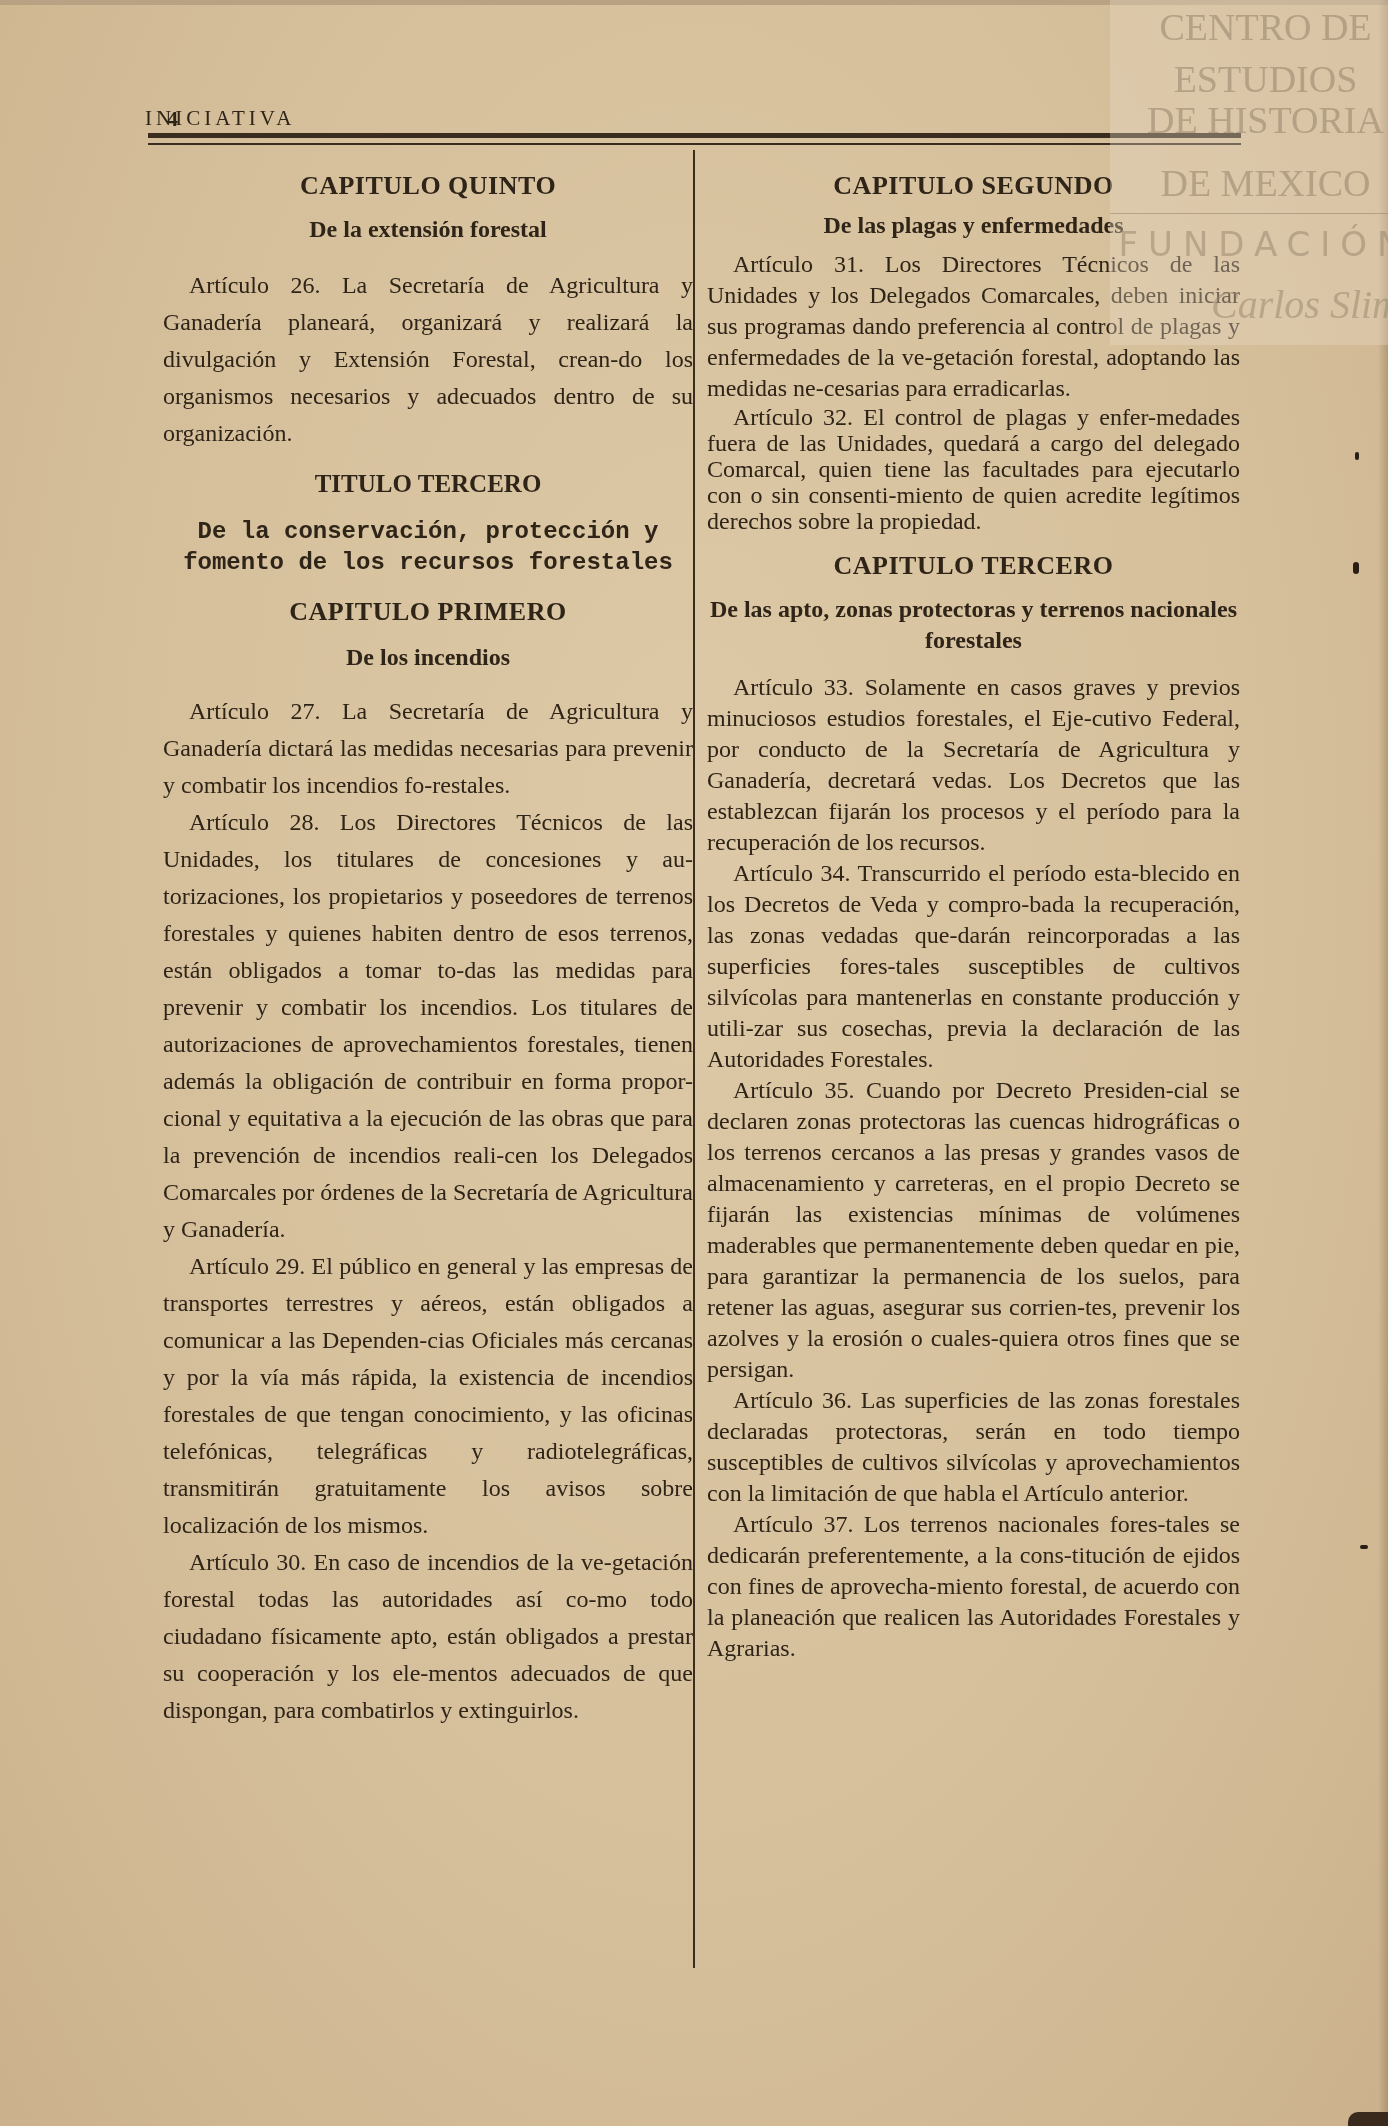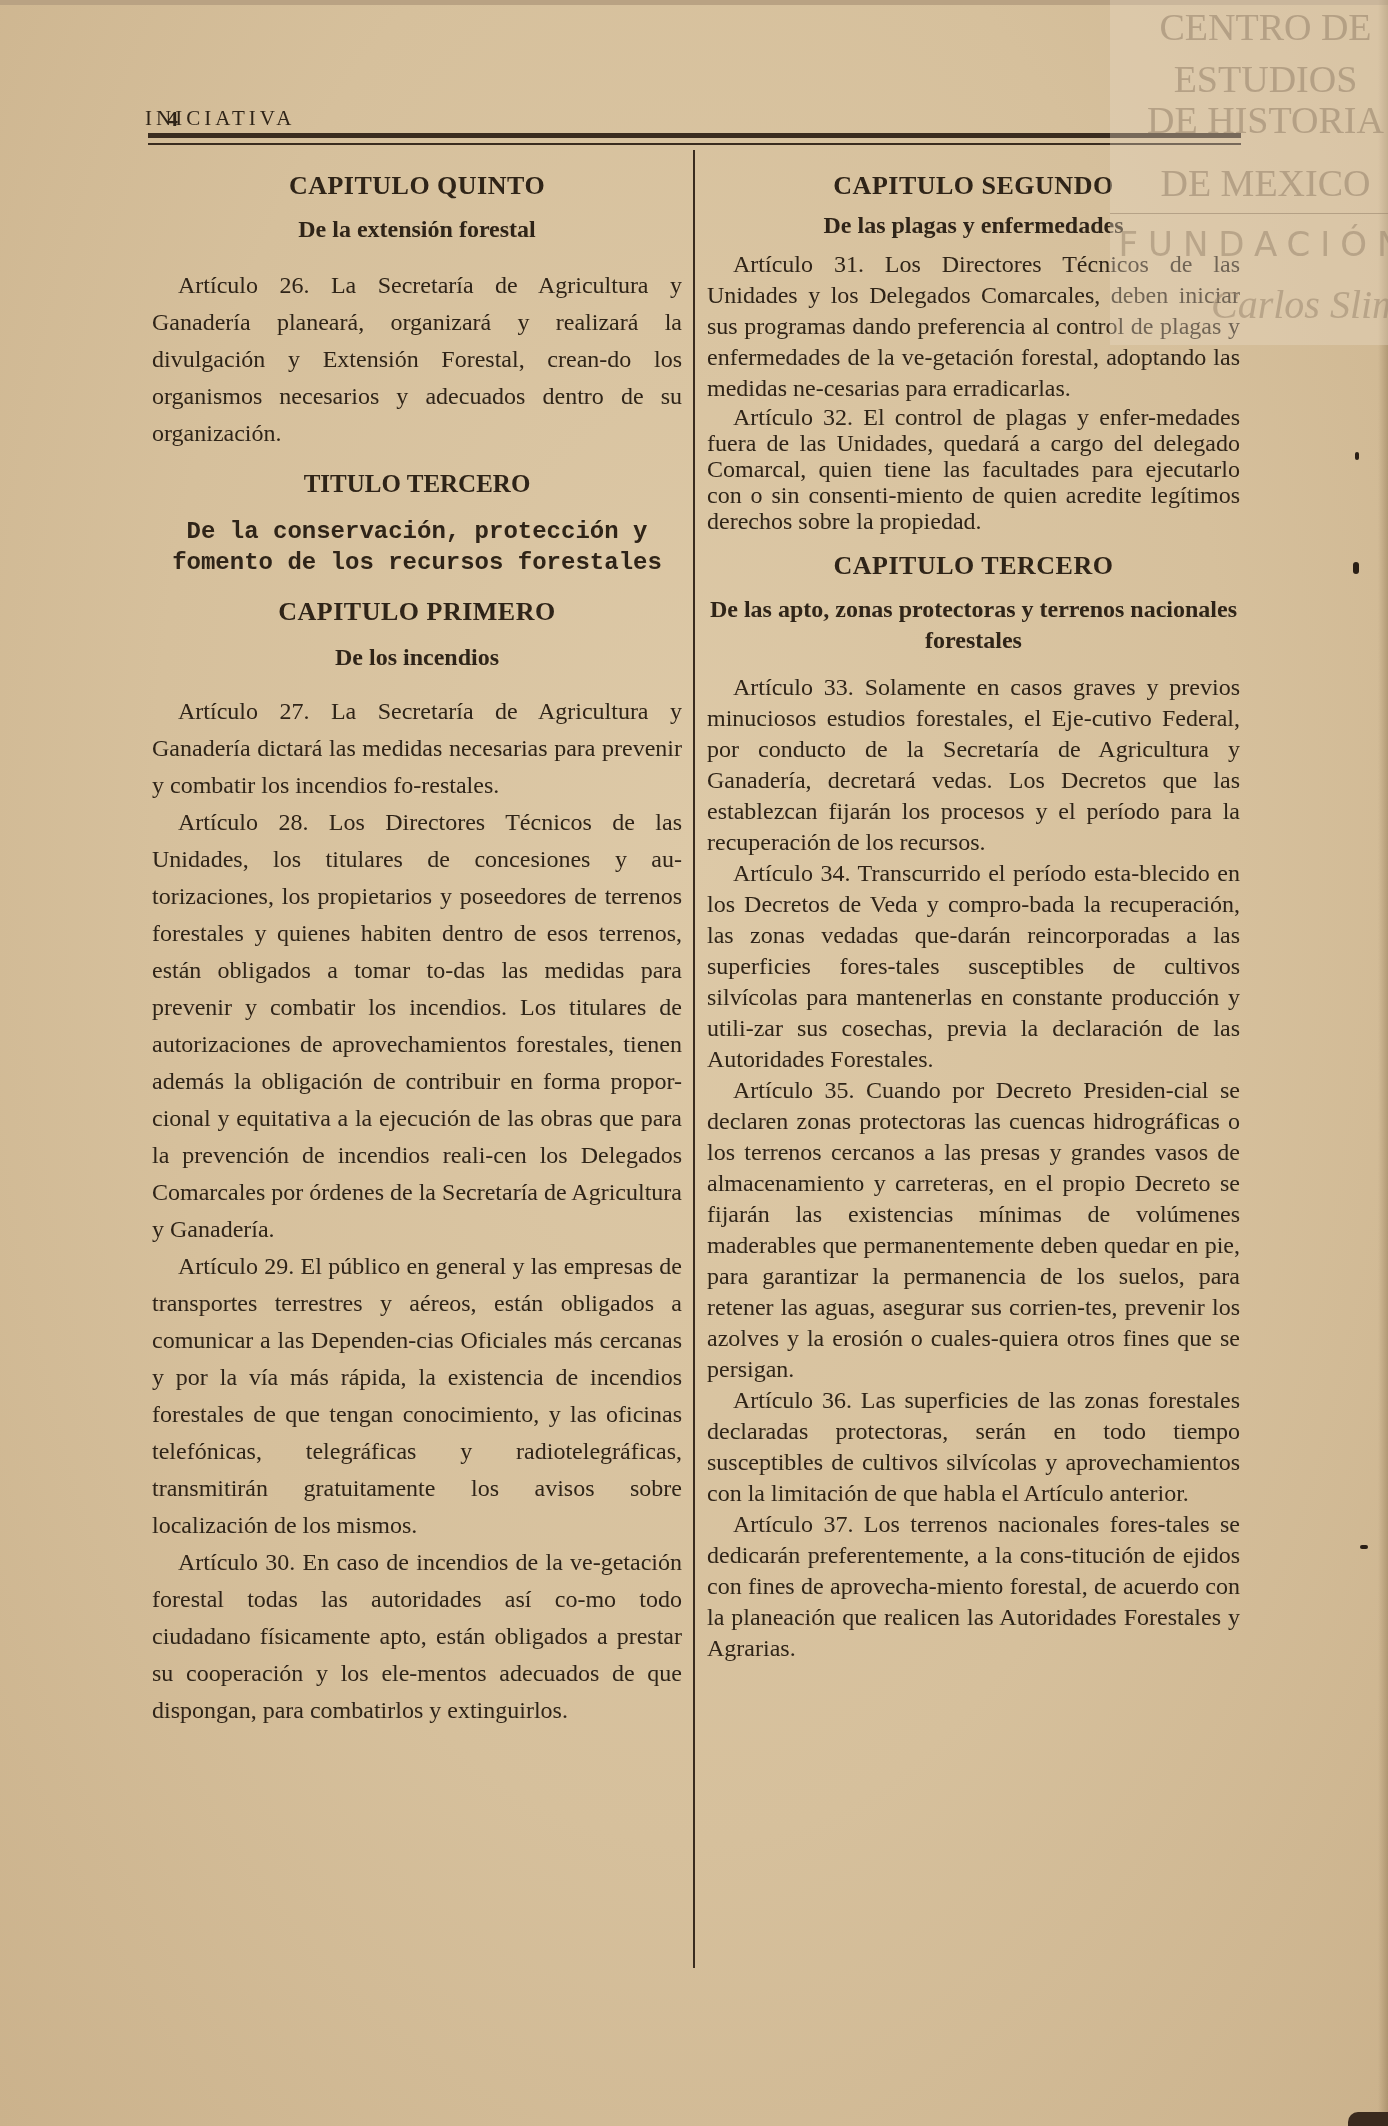--- a/index.html
+++ b/index.html
@@ -14,21 +14,21 @@
   .page-corner { position:absolute; right:0; bottom:0; width:40px; height:14px; background:#3a2a1e; border-top-left-radius:10px; }
 
   .running-head { position:absolute; top:100px; left:145px; width:1105px; height:40px; }
   .page-number { position:absolute; left:22px; top:6px; font-size:22px; font-weight:bold; }
   .running-title { position:absolute; left:0; width:100%; top:6px; text-align:left; font-size:21px; letter-spacing:4px; }
   .rule-thick { position:absolute; left:148px; top:133px; width:1093px; height:5px; background:#3a2c1f; }
   .rule-thin { position:absolute; left:148px; top:143px; width:1093px; height:2px; background:#3a2c1f; }
   .col-divider { position:absolute; left:693px; top:150px; width:2px; height:1818px; background:#3a2c1f; }
 
   .column { position:absolute; top:168px; }
-  .col-left { left:152px; width:530px; }
+  .col-left { left:163px; width:530px; }
   .col-right { left:707px; width:533px; }
 
   .chapter { text-align:center; font-size:26px; letter-spacing:0.5px; margin:0; line-height:36px; }
   .section { text-align:center; font-size:24px; font-weight:bold; margin:0; line-height:31px; }
   .title-head { text-align:center; font-size:25px; font-weight:bold; margin:0; line-height:36px; }
   .article { font-size:24px; line-height:37px; text-align:justify; text-indent:26px; margin:0; hyphens:manual; }
 
   .watermark { position:absolute; left:1110px; top:0; width:311px; height:345px; background:rgba(235,222,200,0.35); }
   .wm-line { position:absolute; width:100%; text-align:center; color:rgba(150,130,105,0.55); font-size:38px; line-height:50px; }
   .wm-sep { position:absolute; left:0; top:213px; width:100%; height:1px; background:rgba(150,130,105,0.55); }

